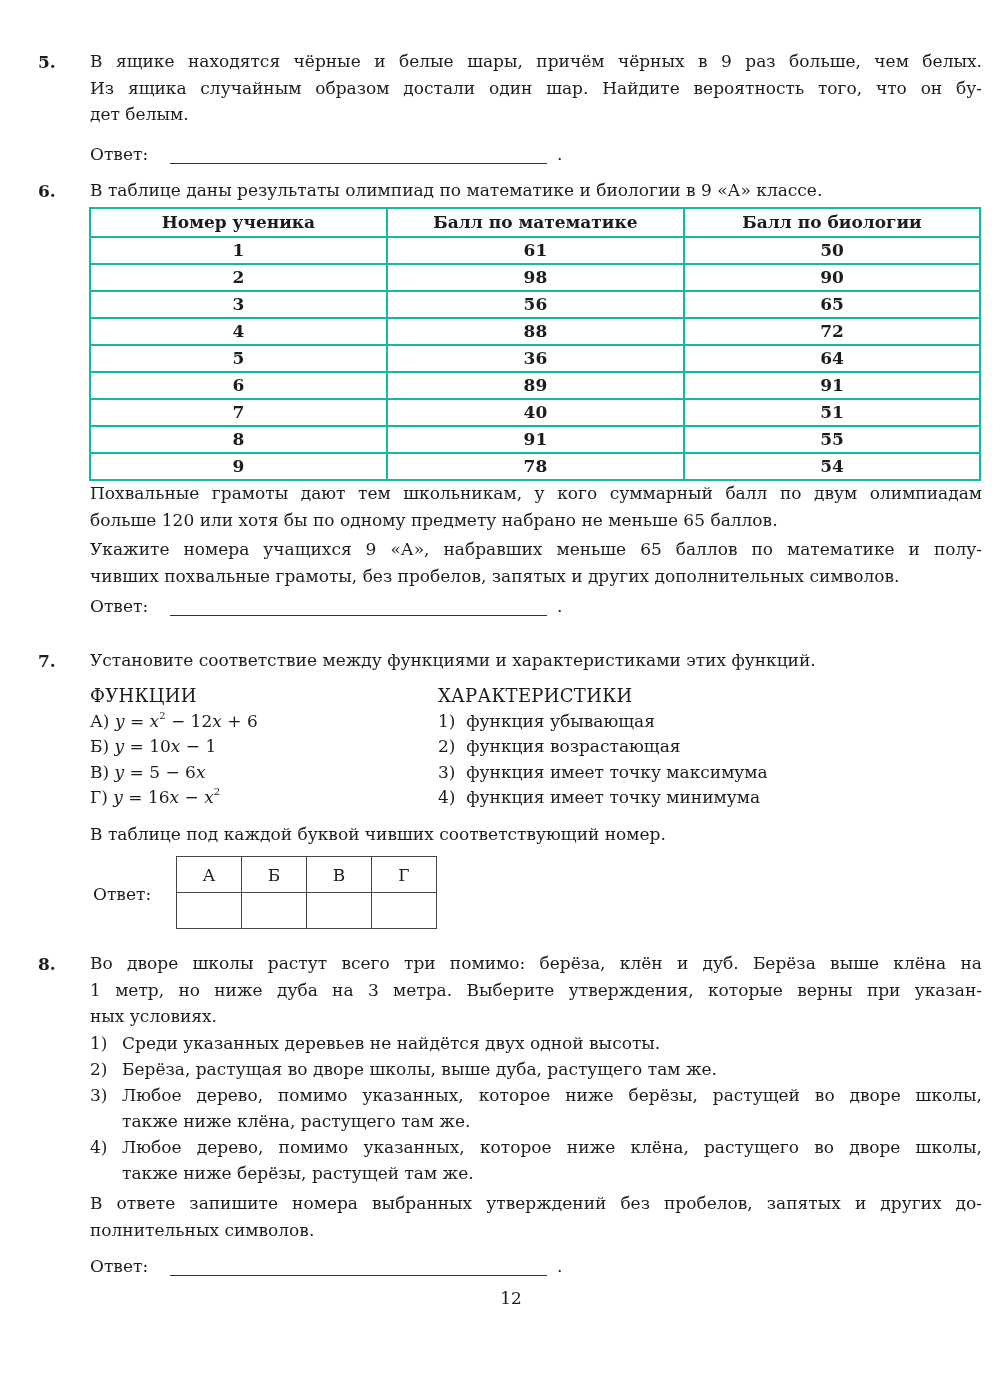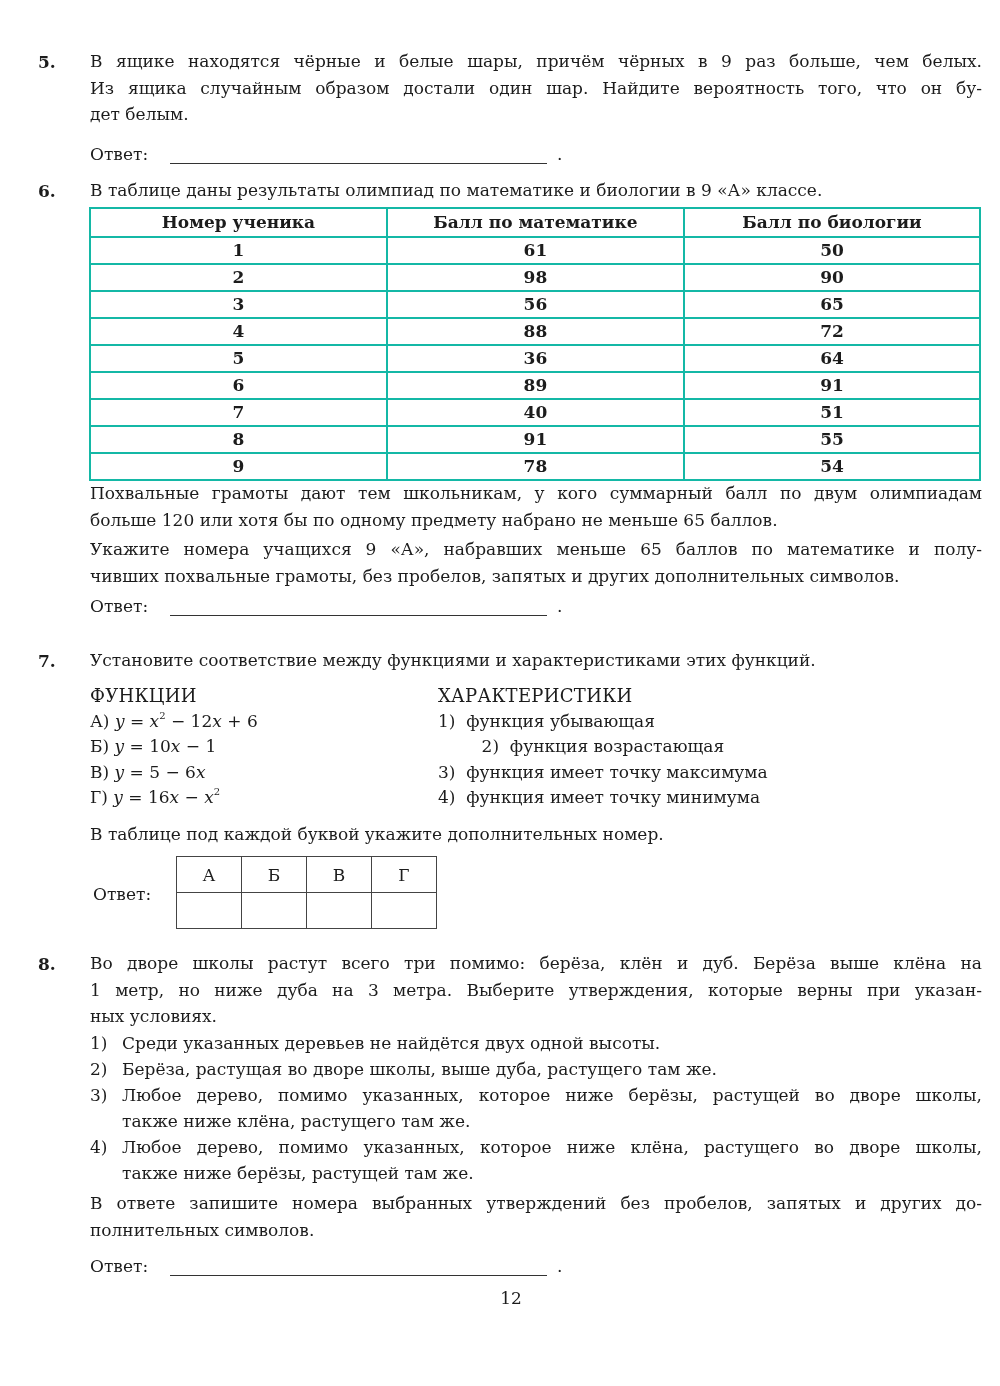--- a/index.html
+++ b/index.html
@@ -134,27 +134,27 @@
   <div class="match-head">ФУНКЦИИ</div>
   <div><span>А)</span> <i class="var">y</i><span> = </span><i class="var">x</i><sup>2</sup><span> − 12</span><i class="var">x</i><span> + 6</span></div>
   <div><span>Б)</span> <i class="var">y</i><span> = 10</span><i class="var">x</i><span> − 1</span></div>
   <div><span>В)</span> <i class="var">y</i><span> = 5 − 6</span><i class="var">x</i></div>
   <div><span>Г)</span> <i class="var">y</i><span> = 16</span><i class="var">x</i><span> − </span><i class="var">x</i><sup>2</sup></div>
 </div>
 
 <div class="match-col" style="left:438px; top:683px;">
   <div class="match-head">ХАРАКТЕРИСТИКИ</div>
   <div style="white-space:pre;">1)  функция убывающая</div>
-  <div style="white-space:pre;text-align:center;">2)  функция возрастающая</div>
+  <div style="white-space:pre;">2)  функция возрастающая</div>
   <div style="white-space:pre;">3)  функция имеет точку максимума</div>
   <div style="white-space:pre;">4)  функция имеет точку минимума</div>
 </div>
 
 <div class="para" style="top:821px;">
-  <span class="line">В таблице под каждой буквой укажите дополнительных номер.</span>
+  <span class="line">В таблице под каждой буквой чивших соответствующий номер.</span>
 </div>
 
 <div class="abs" style="left:93px; top:884px;">Ответ:</div>
 <table class="grid">
   <tbody>
       <tr>
     <td>А</td>
     <td>Б</td>
     <td>В</td>
     <td>Г</td>

